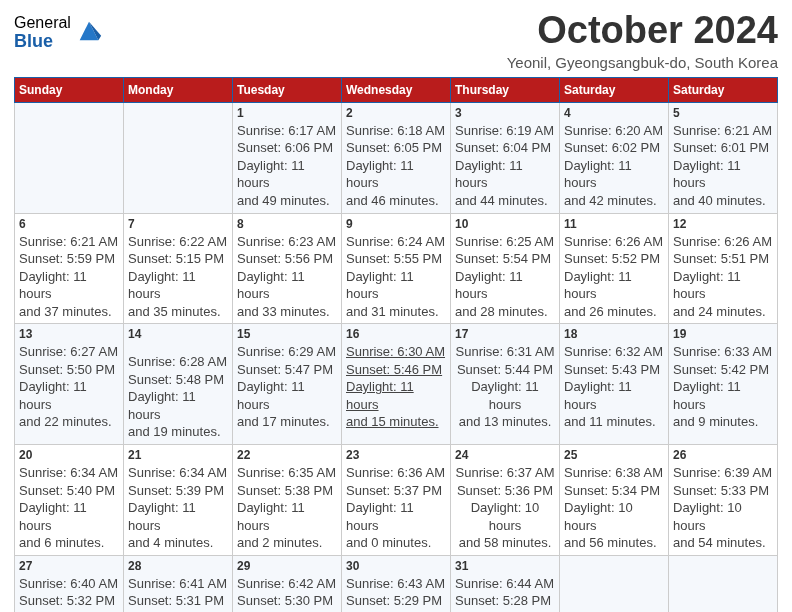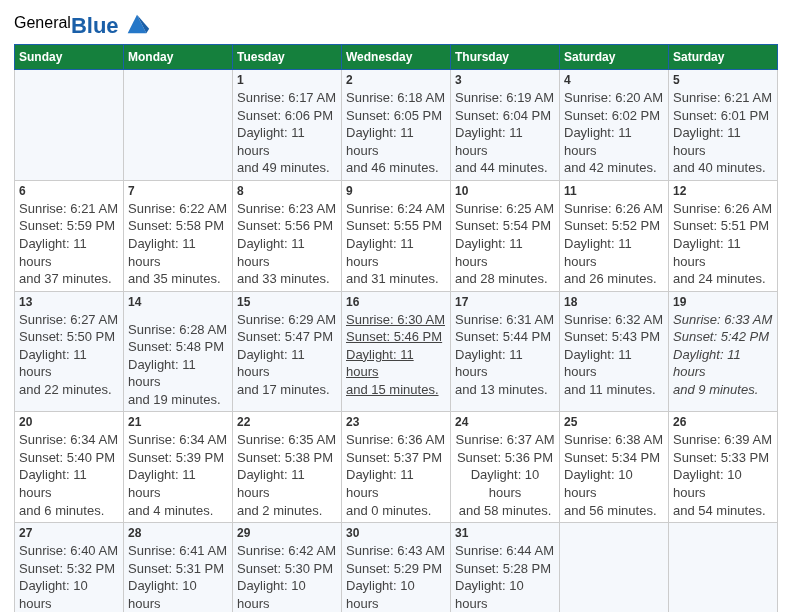--- a/index.html
+++ b/index.html
@@ -20,25 +20,25 @@
       justify-content: space-between;
       margin-bottom: 2px;
     }
     .logo {
       display: flex;
       align-items: center;
       margin-top: 4px;
     }
     .logo-text {
       display: flex;
-      flex-direction: row;
+      flex-direction: column;
       line-height: 1.1;
     }
     .logo-blue {
-      font-size: 22px;
+      font-size: 18px;
       font-weight: bold;
       color: #1a5fa8;
     }
     .logo-icon {
       width: 28px;
       height: 28px;
       margin-left: 4px;
       margin-top: -4px;
     }
     .title-section {
@@ -55,21 +55,21 @@
       color: #555;
       margin-top: 2px;
     }
     table {
       width: 100%;
       border-collapse: collapse;
       margin-top: 6px;
       table-layout: fixed;
     }
     thead tr th {
-      background-color: #15803d;
+      background-color: #b91c1c;
       color: #fff;
       font-size: 12px;
       font-weight: bold;
       padding: 5px 4px;
       text-align: left;
       border: 1px solid #1a5fa8;
     }
     tbody tr td {
       vertical-align: top;
       border: 1px solid #ccc;
@@ -107,20 +107,24 @@
   <div class="header-row">
     <div class="logo">
       <div class="logo-text">
         <span>General</span>
         <span class="logo-blue">Blue</span>
       </div>
       <svg class="logo-icon" viewBox="0 0 30 30">
         <polygon points="5,25 15,5 25,25" fill="#2577c8"></polygon>
         <polygon points="15,5 25,25 28,20" fill="#1a5fa8"></polygon>
       </svg>
+    </div>
+    <div class="title-section">
+      <div class="month-title">October 2024</div>
+      <div class="subtitle">Yeonil, Gyeongsangbuk-do, South Korea</div>
     </div>
   </div>
 
   <table>
     <thead>
       <tr>
         <th><span>Sunday</span></th>
         <th><span>Monday</span></th>
         <th><span>Tuesday</span></th>
         <th><span>Wednesday</span></th>
@@ -173,21 +177,21 @@
           <td>
             <span class="day-num">6</span>
             <div class="day-detail" style="white-space: pre-line;">Sunrise: 6:21 AM
 Sunset: 5:59 PM
 Daylight: 11 hours
 and 37 minutes.</div>
           </td>
           <td>
             <span class="day-num">7</span>
             <div class="day-detail" style="white-space: pre-line;">Sunrise: 6:22 AM
-Sunset: 5:58 PM
+Sunset: 5:15 PM
 Daylight: 11 hours
 and 35 minutes.</div>
           </td>
           <td>
             <span class="day-num">8</span>
             <div class="day-detail" style="white-space: pre-line;">Sunrise: 6:23 AM
 Sunset: 5:56 PM
 Daylight: 11 hours
 and 33 minutes.</div>
           </td>
@@ -244,35 +248,35 @@
           </td>
           <td>
             <span class="day-num">16</span>
             <div class="day-detail" style="white-space: pre-line; text-decoration: underline;">Sunrise: 6:30 AM
 Sunset: 5:46 PM
 Daylight: 11 hours
 and 15 minutes.</div>
           </td>
           <td>
             <span class="day-num">17</span>
-            <div class="day-detail" style="white-space: pre-line;">Sunrise: 6:31 AM
+            <div class="day-detail" style="white-space: pre-line; text-align: center;">Sunrise: 6:31 AM
 Sunset: 5:44 PM
 Daylight: 11 hours
 and 13 minutes.</div>
           </td>
           <td>
             <span class="day-num">18</span>
             <div class="day-detail" style="white-space: pre-line;">Sunrise: 6:32 AM
 Sunset: 5:43 PM
 Daylight: 11 hours
 and 11 minutes.</div>
           </td>
           <td>
             <span class="day-num">19</span>
-            <div class="day-detail" style="white-space: pre-line; font-style: italic;">Sunrise: 6:33 AM
+            <div class="day-detail" style="white-space: pre-line;">Sunrise: 6:33 AM
 Sunset: 5:42 PM
 Daylight: 11 hours
 and 9 minutes.</div>
           </td>
         </tr>
         <tr>
           <td>
             <span class="day-num">20</span>
             <div class="day-detail" style="white-space: pre-line;">Sunrise: 6:34 AM
 Sunset: 5:40 PM

